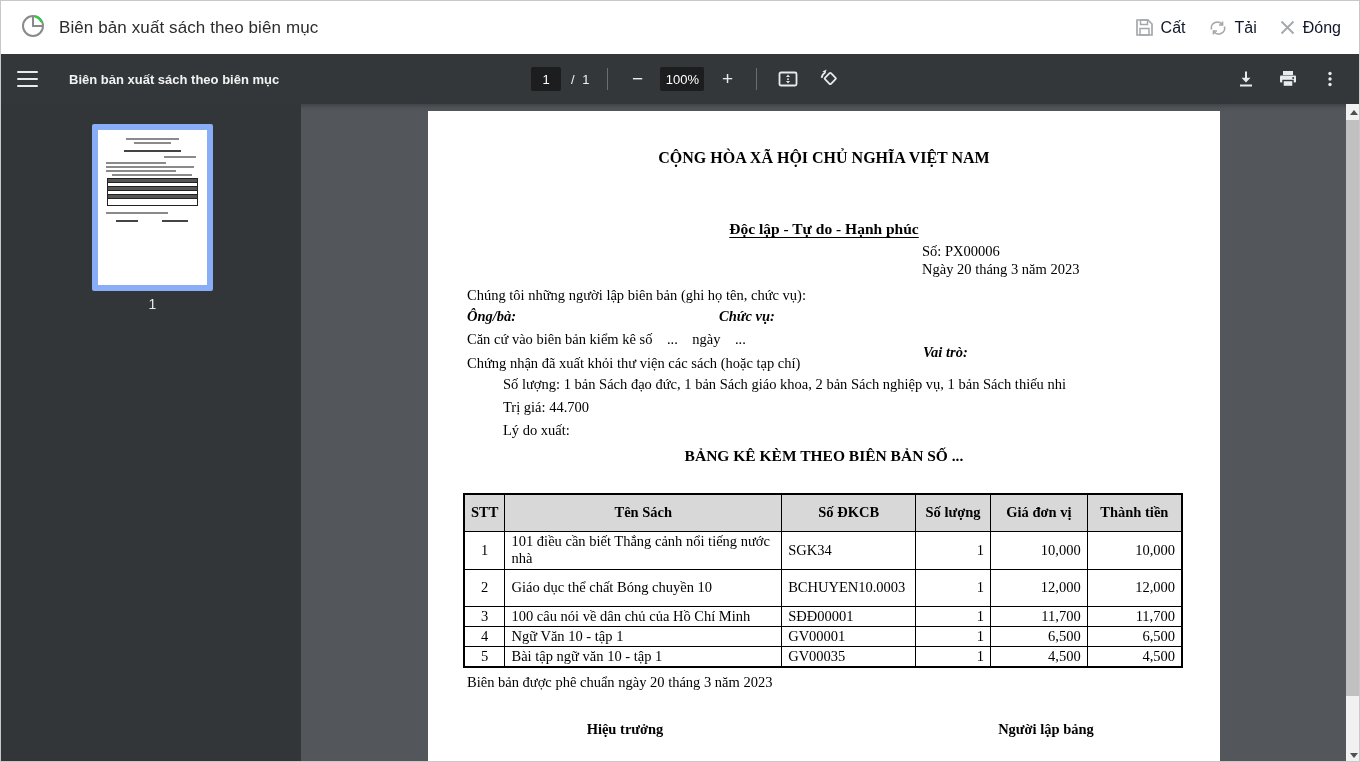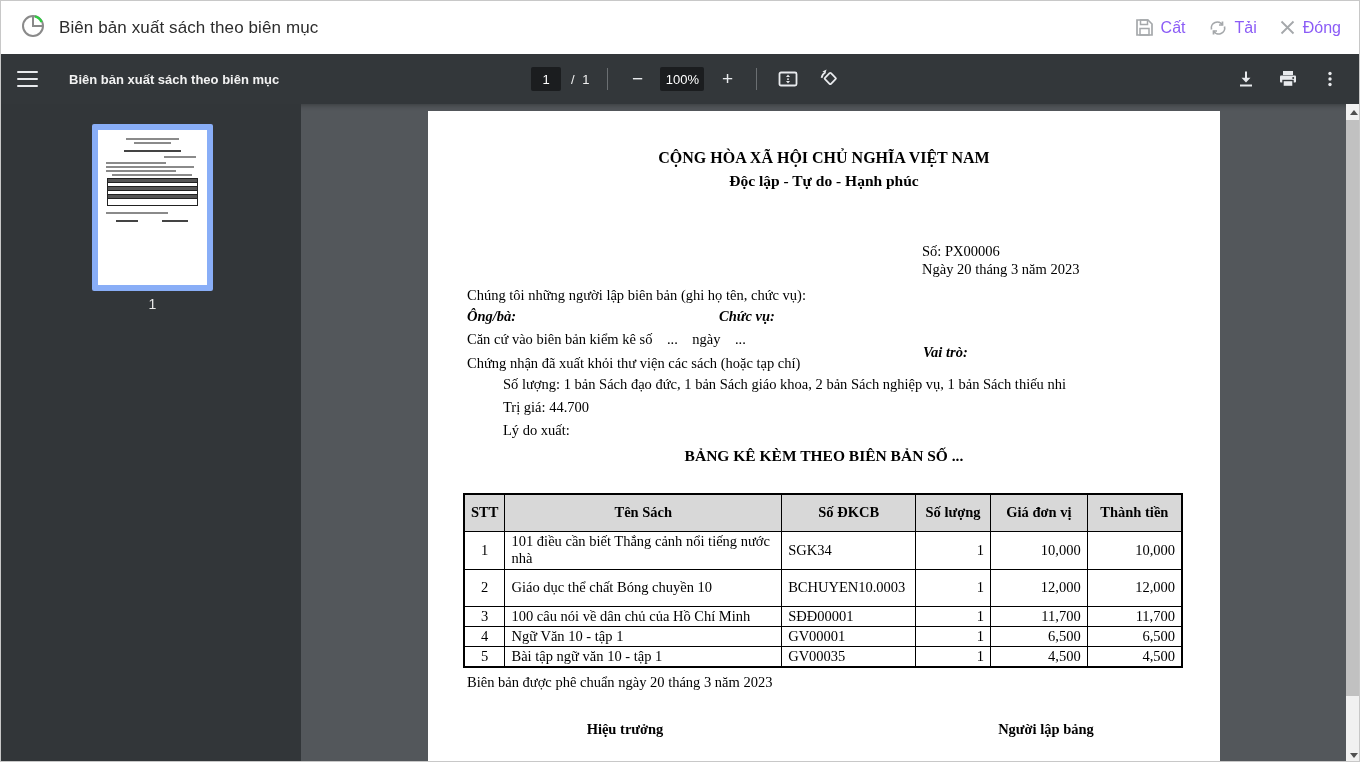--- a/index.html
+++ b/index.html
@@ -4,21 +4,21 @@
 <style>
   * { margin:0; padding:0; box-sizing:border-box; }
   html,body { width:1360px; height:762px; }
   body { font-family:"Liberation Sans", sans-serif; background:#fff; }
   .app { position:relative; width:1360px; height:762px; overflow:hidden; border:1px solid #c8c8c8; background:#fff; }
 
   
   .topbar { position:absolute; left:0; top:0; width:100%; height:53px; background:#fff; display:flex; align-items:center; padding:0 18px; }
   .topbar-title { font-size:17px; color:#2d2d2d; font-weight:500; margin-left:12px; letter-spacing:.1px; }
   .topbar-actions { margin-left:auto; display:flex; align-items:center; gap:22px; }
-  .tb-btn { display:flex; align-items:center; gap:7px; font-size:16px; color:#8b5cf6; cursor:pointer; }
+  .tb-btn { display:flex; align-items:center; gap:7px; font-size:16px; color:#0f172a; cursor:pointer; }
   .tb-btn svg { display:block; }
 
   
   .pdf-toolbar { position:absolute; left:0; top:53px; width:100%; height:50px; background:#33373a; display:flex; align-items:center; color:#ececec; }
   .hamburger { position:absolute; left:16px; top:15px; width:21px; height:20px; display:flex; flex-direction:column; justify-content:space-between; padding:2px 0; cursor:pointer; }
   .hamburger span { height:2px; background:#e8eaed; border-radius:1px; }
   .pdfbar-title { position:absolute; left:68px; top:0; height:50px; display:flex; align-items:center; font-size:13px; font-weight:bold; color:#f2f2f2; }
   .pdfbar-center { position:absolute; left:530px; top:0; height:50px; display:flex; align-items:center; gap:10px; }
   .page-input { width:30px; height:24px; background:#1b1d1f; border:none; color:#fff; text-align:center; font-size:13px; font-family:"Liberation Sans",sans-serif; border-radius:2px; }
   .page-total { font-size:13px; color:#f0f0f0; letter-spacing:2px; }
@@ -42,21 +42,21 @@
   .mini-table .mrow.dk { background:#555; }
   .thumb-num { position:absolute; left:91px; top:192px; width:121px; text-align:center; color:#e8e8e8; font-size:14px; }
 
   
   .viewer { position:absolute; left:300px; top:0; width:1045px; height:659px; overflow:hidden; }
   .page { position:absolute; left:127px; top:7px; width:792px; height:900px; background:#fff; font-family:"Liberation Serif", serif; color:#000; }
   .dline { position:absolute; font-size:14.5px; white-space:pre-wrap; }
   .center { left:0; width:792px; text-align:center; }
   .b { font-weight:bold; }
   .bi { font-weight:bold; font-style:italic; }
-  .u { text-underline-offset:3px; }
+  .u { text-decoration:underline; text-underline-offset:3px;margin-top:48px; }
 
   
   .doc-table { position:absolute; left:35px; top:358px; width:720px; border-collapse:collapse; font-size:14.5px; font-family:"Liberation Serif", serif; }
   .doc-table th, .doc-table td { border:1px solid #000; padding:1px 6px; vertical-align:middle; }
   .doc-table { border:2px solid #000;margin-top:24px; }
   .doc-table th { background:#d8d8d8; font-weight:bold; height:37px; }
   .doc-table .c { text-align:center; }
   .doc-table .l { text-align:left; }
   .doc-table .r { text-align:right; }
   .doc-table tr.h39 td { height:38px; }

